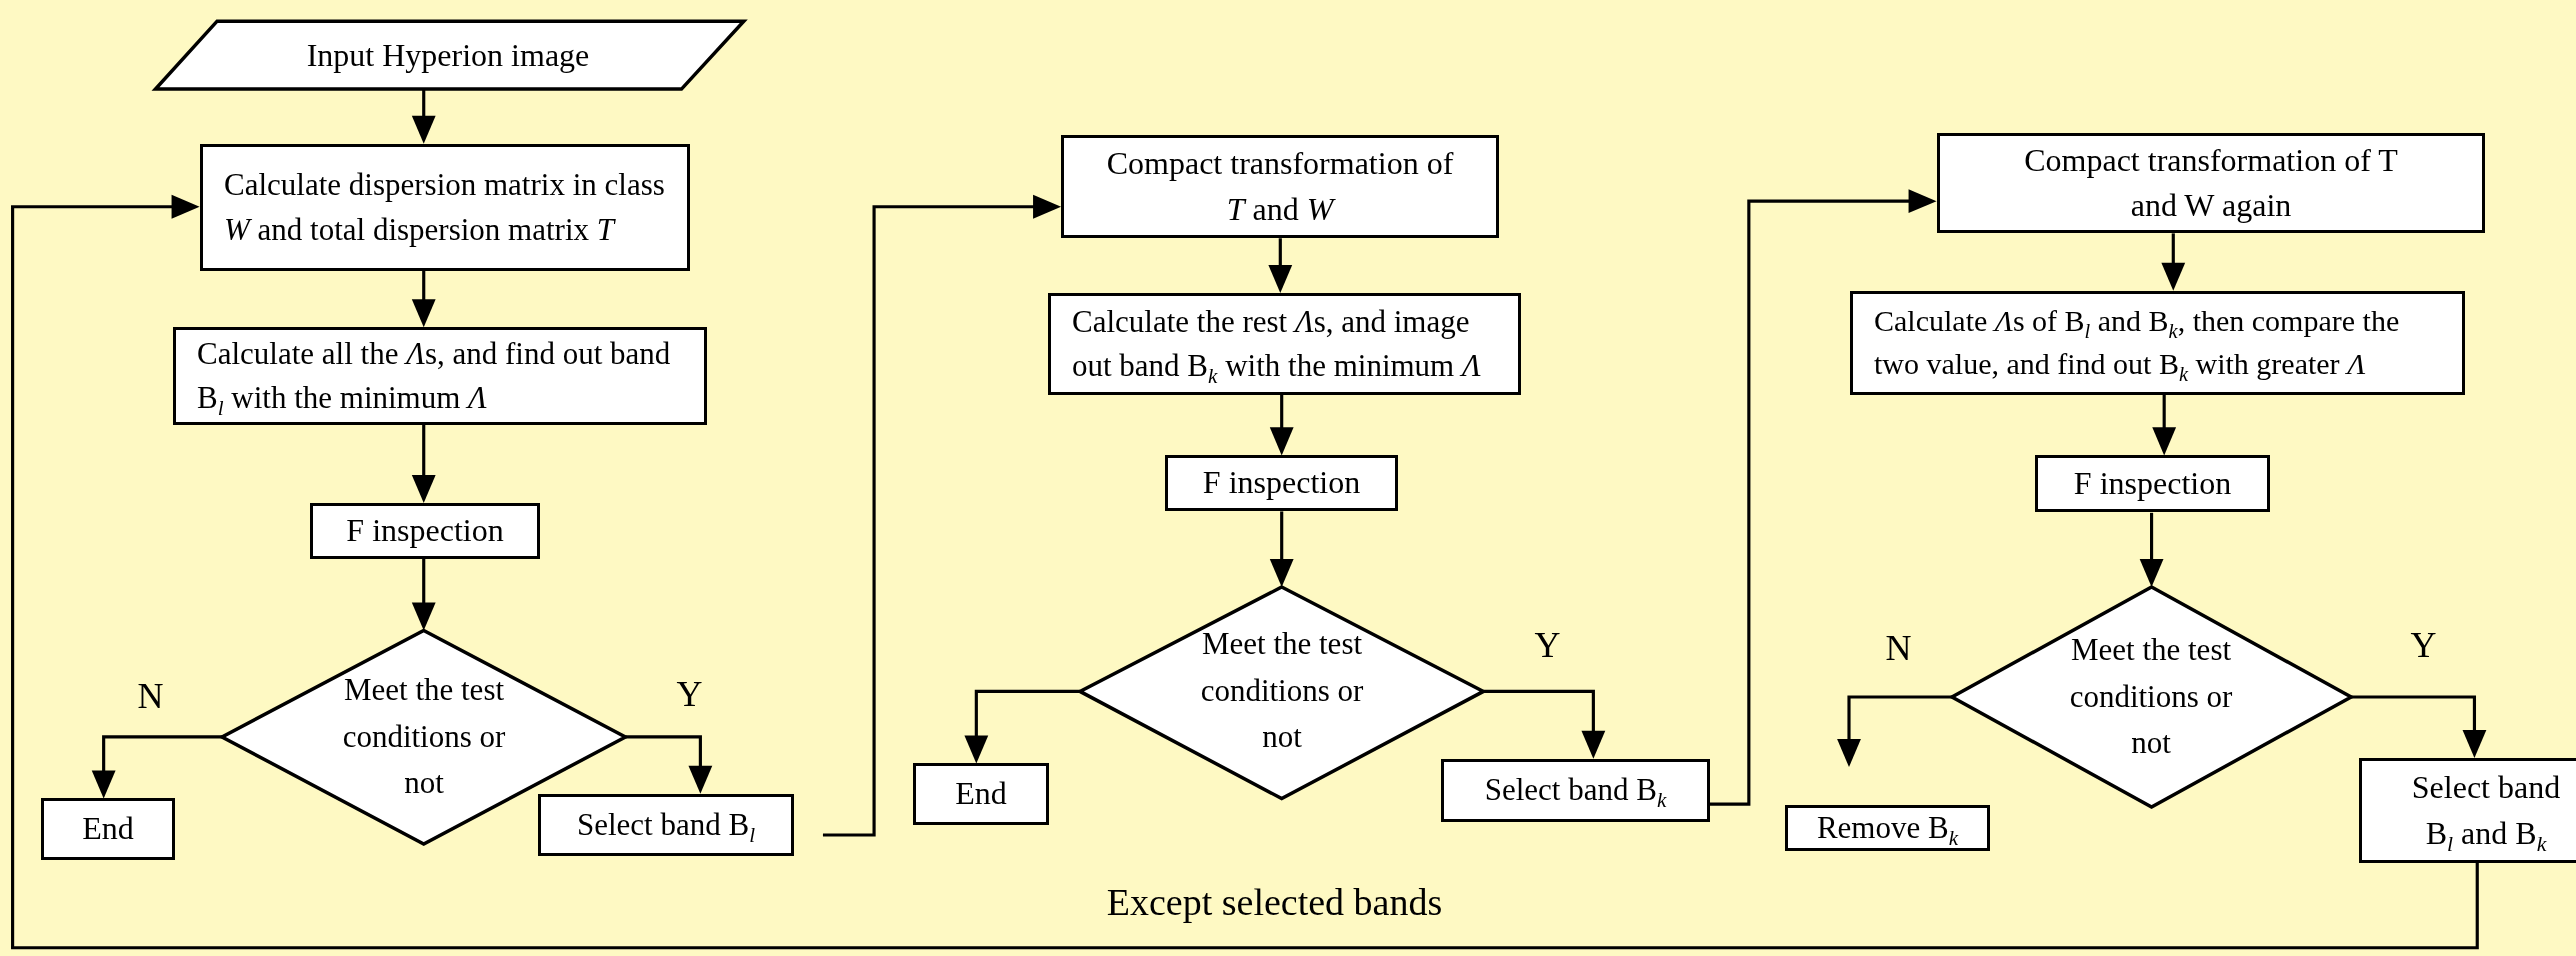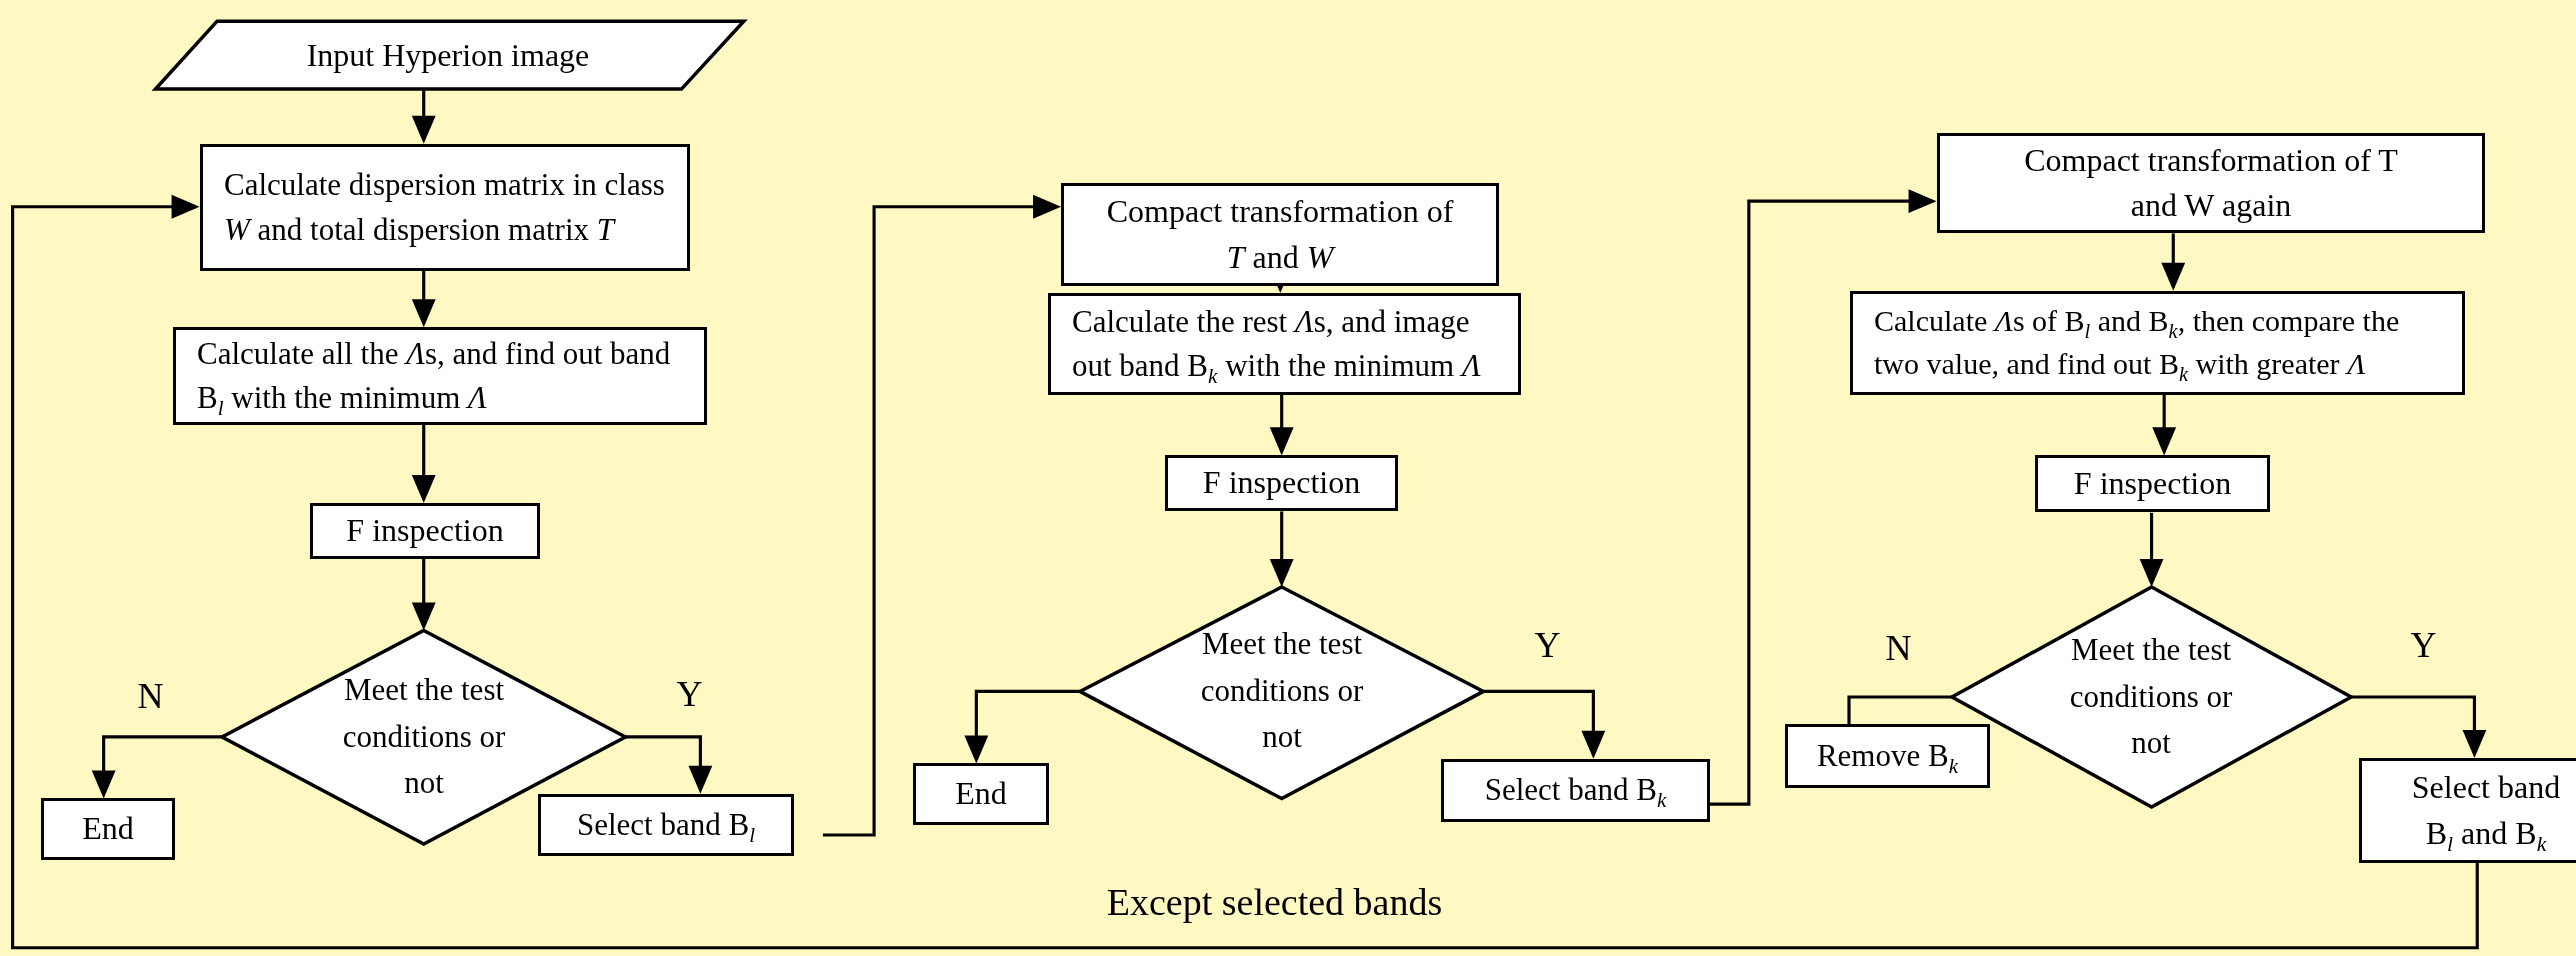--- a/index.html
+++ b/index.html
@@ -145,21 +145,21 @@
   </div>
 
   <div class="node center fsize46" style="left:41px;top:798px;width:134px;height:62px;">
     <span>End</span>
   </div>
 
   <div class="node center" style="left:538px;top:794px;width:256px;height:62px;">
     <div><span>Select band B</span><sub>l</sub></div>
   </div>
 
-  <div class="node center fsize46" style="left:1061px;top:135px;width:438px;height:103px;margin-top:48px;">
+  <div class="node center fsize46" style="left:1061px;top:135px;width:438px;height:103px;">
     <div><span>Compact transformation of</span></div>
     <div><i>T</i><span> and </span><i>W</i></div>
   </div>
 
   <div class="node leftalign" style="left:1048px;top:293px;width:473px;height:102px;">
     <div><span>Calculate the rest </span><i>Λ</i><span>s, and image</span></div>
     <div><span>out band B</span><sub>k</sub><span> with the minimum </span><i>Λ</i></div>
   </div>
 
   <div class="node center fsize46" style="left:1165px;top:455px;width:233px;height:56px;">
@@ -204,21 +204,21 @@
 not</span>
   </div>
 
   <div class="floating branch-label" style="left:1860px;top:623px;width:77px;height:49px;">
     <span>N</span>
   </div>
   <div class="floating branch-label" style="left:2385px;top:620px;width:77px;height:49px;">
     <span>Y</span>
   </div>
 
-  <div class="node center" style="left:1785px;top:724px;width:205px;height:64px;">
+  <div class="node center" style="left:1785px;top:805px;width:205px;height:46px;">
     <div><span>Remove B</span><sub>k</sub></div>
   </div>
 
   <div class="node center fsize46" style="left:2359px;top:758px;width:254px;height:105px;justify-content:center;">
     <div><span>Select band</span></div>
     <div><span>B</span><sub>l</sub><span> and B</span><sub>k</sub></div>
   </div>
 
   <div class="floating footer-label" style="left:1059px;top:874px;width:431px;height:56px;">
     <span>Except selected bands</span>

